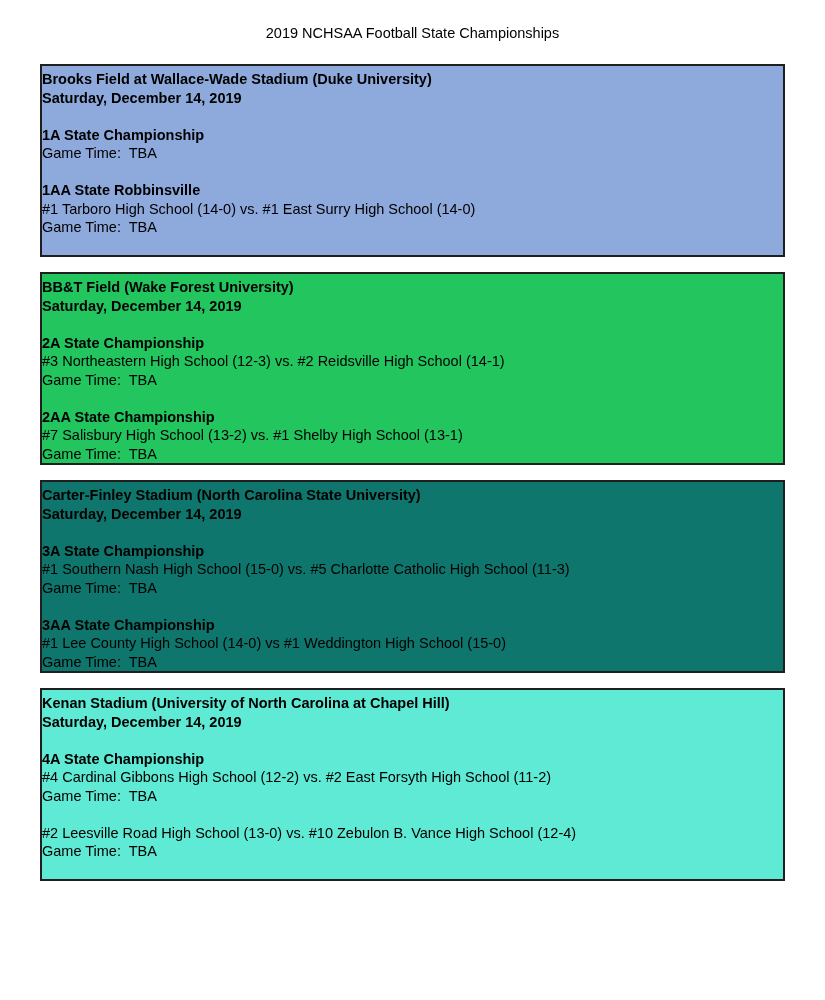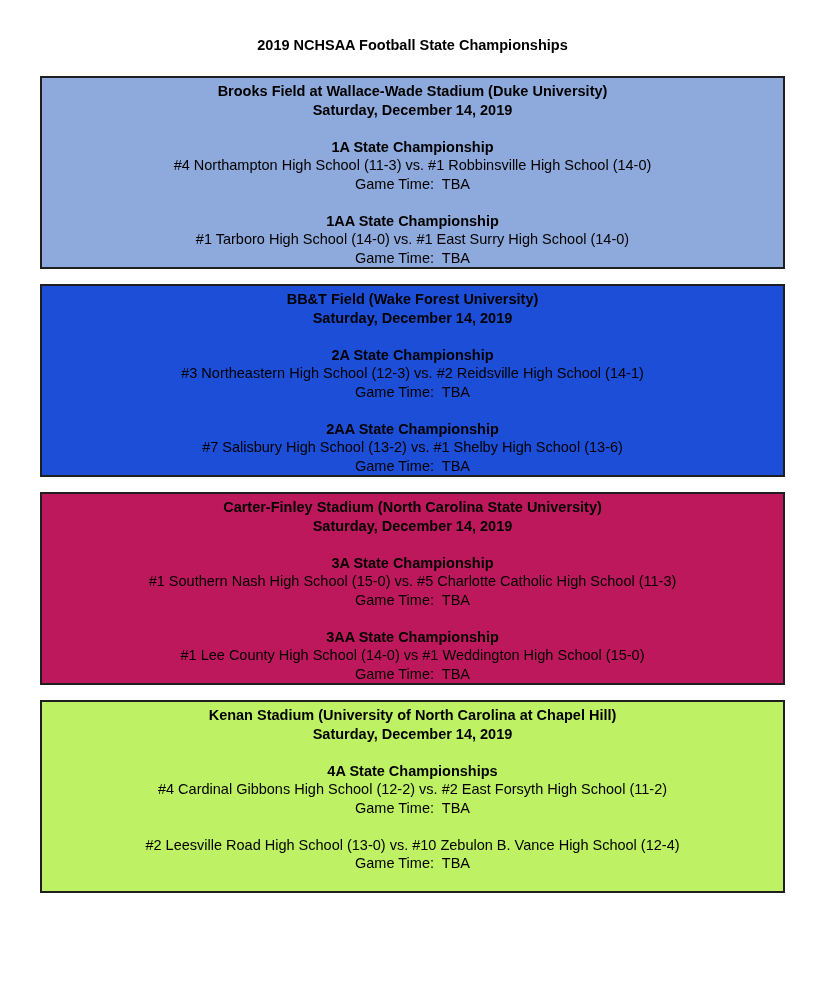--- a/index.html
+++ b/index.html
@@ -8,36 +8,36 @@
     background: #ffffff;
   }
   body {
     width: 825px;
     height: 1000px;
     font-family: "Liberation Sans", sans-serif;
     color: #000000;
     position: relative;
   }
   .page-title {
-    padding-top: 37px;
+    padding-top: 25px;
     margin: 0 0 23px 0;
     text-align: center;
     font-size: 14.5px;
-    font-weight: bold;
+    font-weight: normal;
     line-height: 16px;
     white-space: pre-wrap;
   }
   .venue-box {
     box-sizing: border-box;
     width: 745px;
     height: 193px;
     margin: 0 auto 15px auto;
     border: 2px solid #1f1f1f;
     padding-top: 4px;
-    text-align: center;
+    text-align: left;
   }
   .line {
     font-size: 14.5px;
     line-height: 18.5px;
     white-space: pre-wrap;
   }
   .bold {
     font-weight: bold;
   }
   .spacer {
@@ -49,59 +49,58 @@
 
 <div class="page">
 
   <h1 class="page-title">2019 NCHSAA Football State Championships</h1>
 
   <section class="venue-box" style="background-color: rgb(142, 169, 219);">
     <div class="line bold">Brooks Field at Wallace-Wade Stadium (Duke University)</div>
     <div class="line bold">Saturday, December 14, 2019</div>
     <div class="line spacer"></div>
     <div class="line bold">1A State Championship</div>
-    <div class="line">#4 Northampton High School (11-3) vs. #1 Robbinsville High School (14-0)</div>
     <div class="line">Game Time:  TBA</div>
     <div class="line spacer"></div>
-    <div class="line bold">1AA State Championship</div>
+    <div class="line bold">1AA State Robbinsville</div>
     <div class="line">#1 Tarboro High School (14-0) vs. #1 East Surry High School (14-0)</div>
     <div class="line">Game Time:  TBA</div>
   </section>
 
-  <section class="venue-box" style="background-color: #1d4ed8;">
+  <section class="venue-box" style="background-color: #22c55e;">
     <div class="line bold">BB&amp;T Field (Wake Forest University)</div>
     <div class="line bold">Saturday, December 14, 2019</div>
     <div class="line spacer"></div>
     <div class="line bold">2A State Championship</div>
     <div class="line">#3 Northeastern High School (12-3) vs. #2 Reidsville High School (14-1)</div>
     <div class="line">Game Time:  TBA</div>
     <div class="line spacer"></div>
     <div class="line bold">2AA State Championship</div>
-    <div class="line">#7 Salisbury High School (13-2) vs. #1 Shelby High School (13-6)</div>
+    <div class="line">#7 Salisbury High School (13-2) vs. #1 Shelby High School (13-1)</div>
     <div class="line">Game Time:  TBA</div>
   </section>
 
-  <section class="venue-box" style="background-color: #be185d;">
+  <section class="venue-box" style="background-color: #0f766e;">
     <div class="line bold">Carter-Finley Stadium (North Carolina State University)</div>
     <div class="line bold">Saturday, December 14, 2019</div>
     <div class="line spacer"></div>
     <div class="line bold">3A State Championship</div>
     <div class="line">#1 Southern Nash High School (15-0) vs. #5 Charlotte Catholic High School (11-3)</div>
     <div class="line">Game Time:  TBA</div>
     <div class="line spacer"></div>
     <div class="line bold">3AA State Championship</div>
     <div class="line">#1 Lee County High School (14-0) vs #1 Weddington High School (15-0)</div>
     <div class="line">Game Time:  TBA</div>
   </section>
 
-  <section class="venue-box" style="background-color: #bef264;">
+  <section class="venue-box" style="background-color: #5eead4;">
     <div class="line bold">Kenan Stadium (University of North Carolina at Chapel Hill)</div>
     <div class="line bold">Saturday, December 14, 2019</div>
     <div class="line spacer"></div>
-    <div class="line bold">4A State Championships</div>
+    <div class="line bold">4A State Championship</div>
     <div class="line">#4 Cardinal Gibbons High School (12-2) vs. #2 East Forsyth High School (11-2)</div>
     <div class="line">Game Time:  TBA</div>
     <div class="line spacer"></div>
     <div class="line">#2 Leesville Road High School (13-0) vs. #10 Zebulon B. Vance High School (12-4)</div>
     <div class="line">Game Time:  TBA</div>
   </section>
 
 </div>
 
 </body></html>

